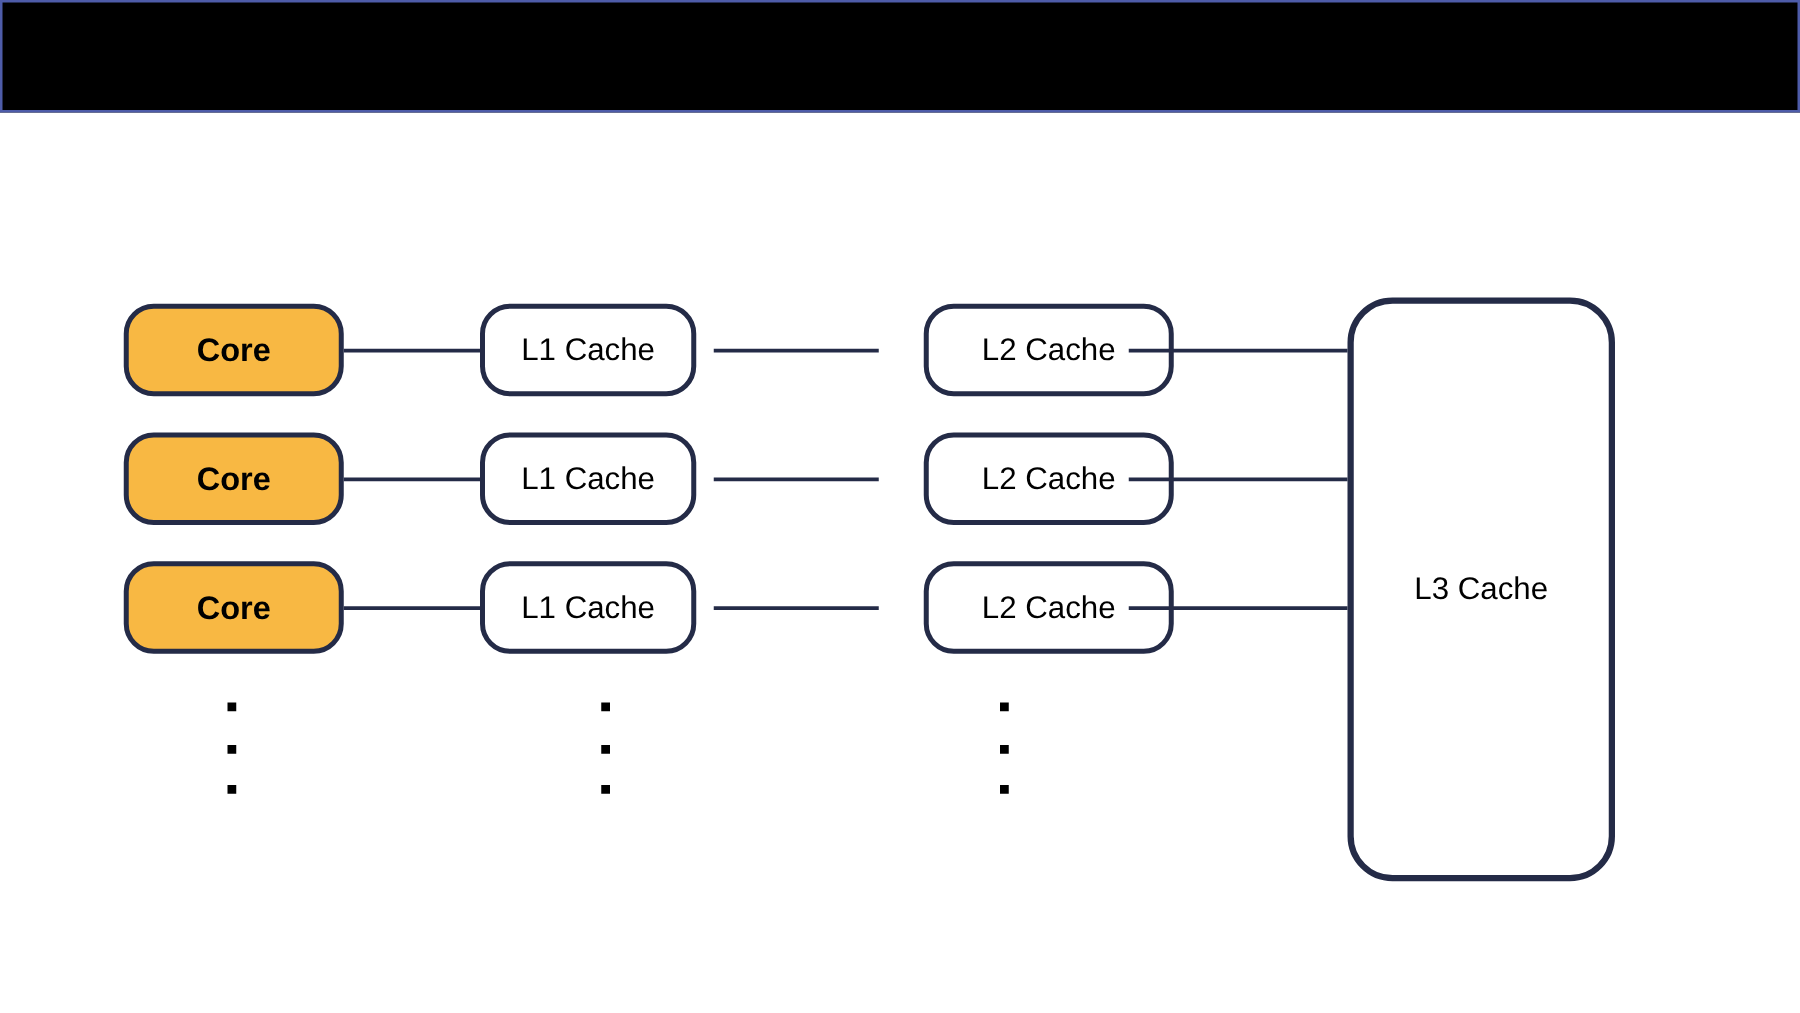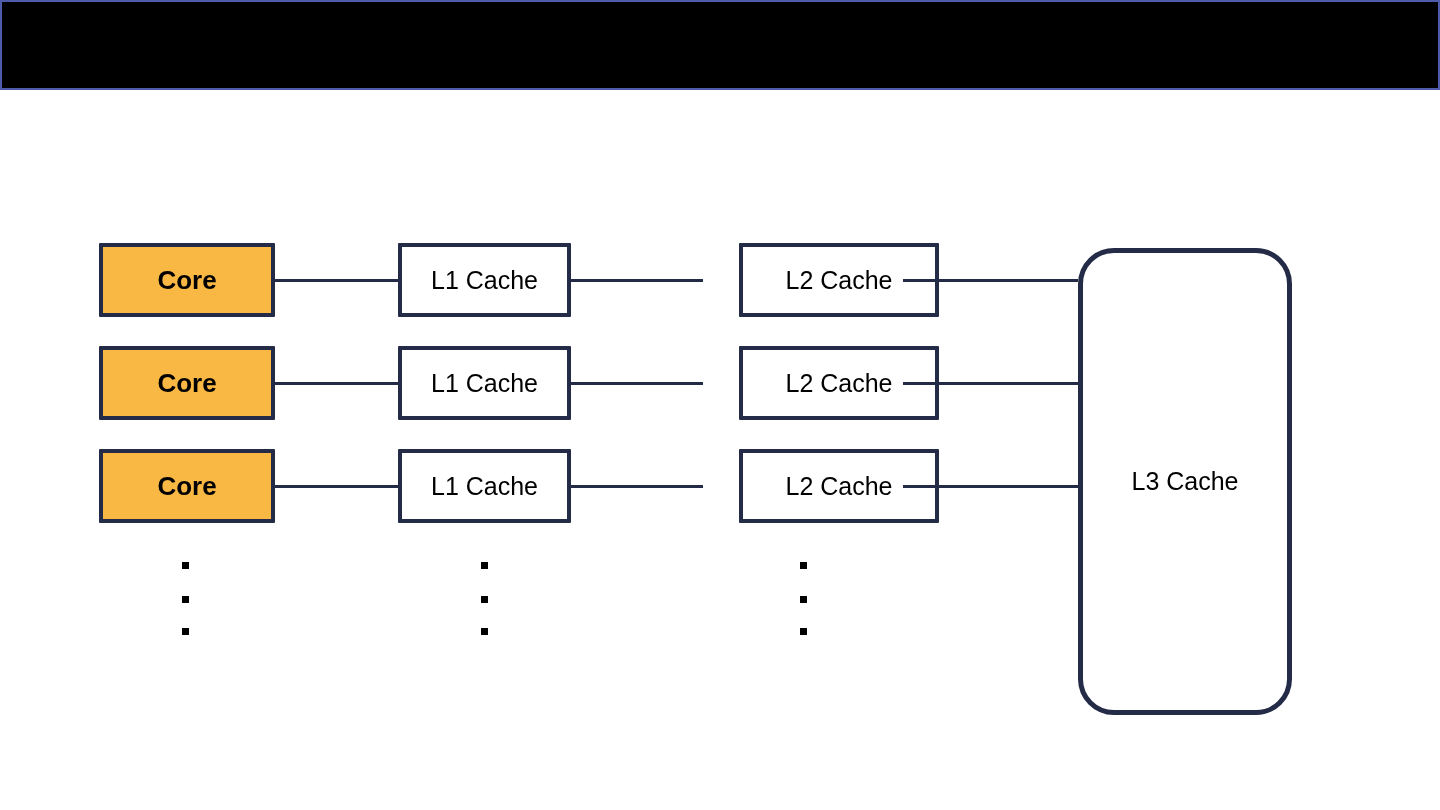--- a/index.html
+++ b/index.html
@@ -41,52 +41,52 @@
   .row.r1 { top: 243px; }
   .row.r2 { top: 346px; }
   .row.r3 { top: 449px; }
 
   .node {
     position: absolute;
     top: 0;
     height: 74px;
     box-sizing: border-box;
     border: 4px solid var(--node_border, #242b47);
-    border-radius: 1px;
+    border-radius: 24px;
     background: var(--node_fill, #ffffff);
     display: flex;
     align-items: center;
     justify-content: center;
     font-size: 25px;
     color: var(--text_color, #000000);
   }
   .node.core {
     left: 99px;
     width: 176px;
     background: var(--core_fill, #f8b843);
     font-weight: bold;
     font-size: 26px;
   }
-  .node.l1 { left: 398px; width: 173px; }
+  .node.l1 { left: 384px; width: 173px; }
   .node.l2 { left: 703px; width: 200px; margin-left: 36px; }
 
   .connector {
     position: absolute;
     top: 36px;
     height: 3px;
     background: var(--connector, #242b47);
   }
   .connector.c1 { left: 275px; width: 123px; }
   .connector.c2 { left: 571px; width: 132px; }
   .connector.c3 { left: 903px; width: 175px; }
 
   .node.l3 {
     position: absolute;
     left: 1078px;
-    top: 248px;
+    top: 238px;
     width: 214px;
     height: 467px;
     border-width: 5px;
     border-radius: 36px;
     font-size: 25px;
   }
 
   .ellipsis-col {
     position: absolute;
     top: 562px;

